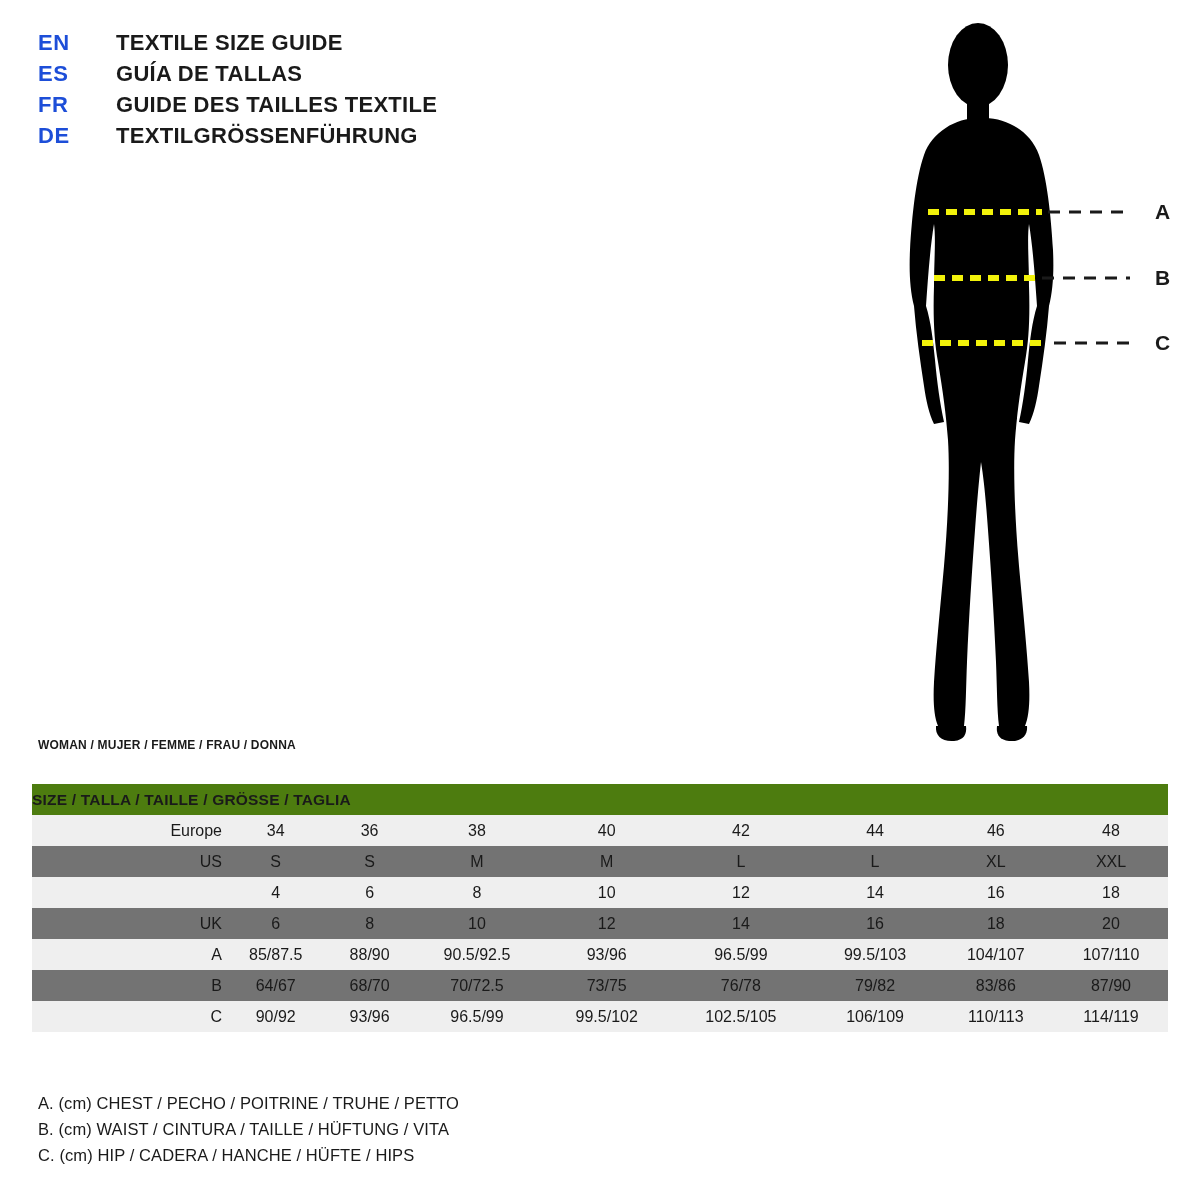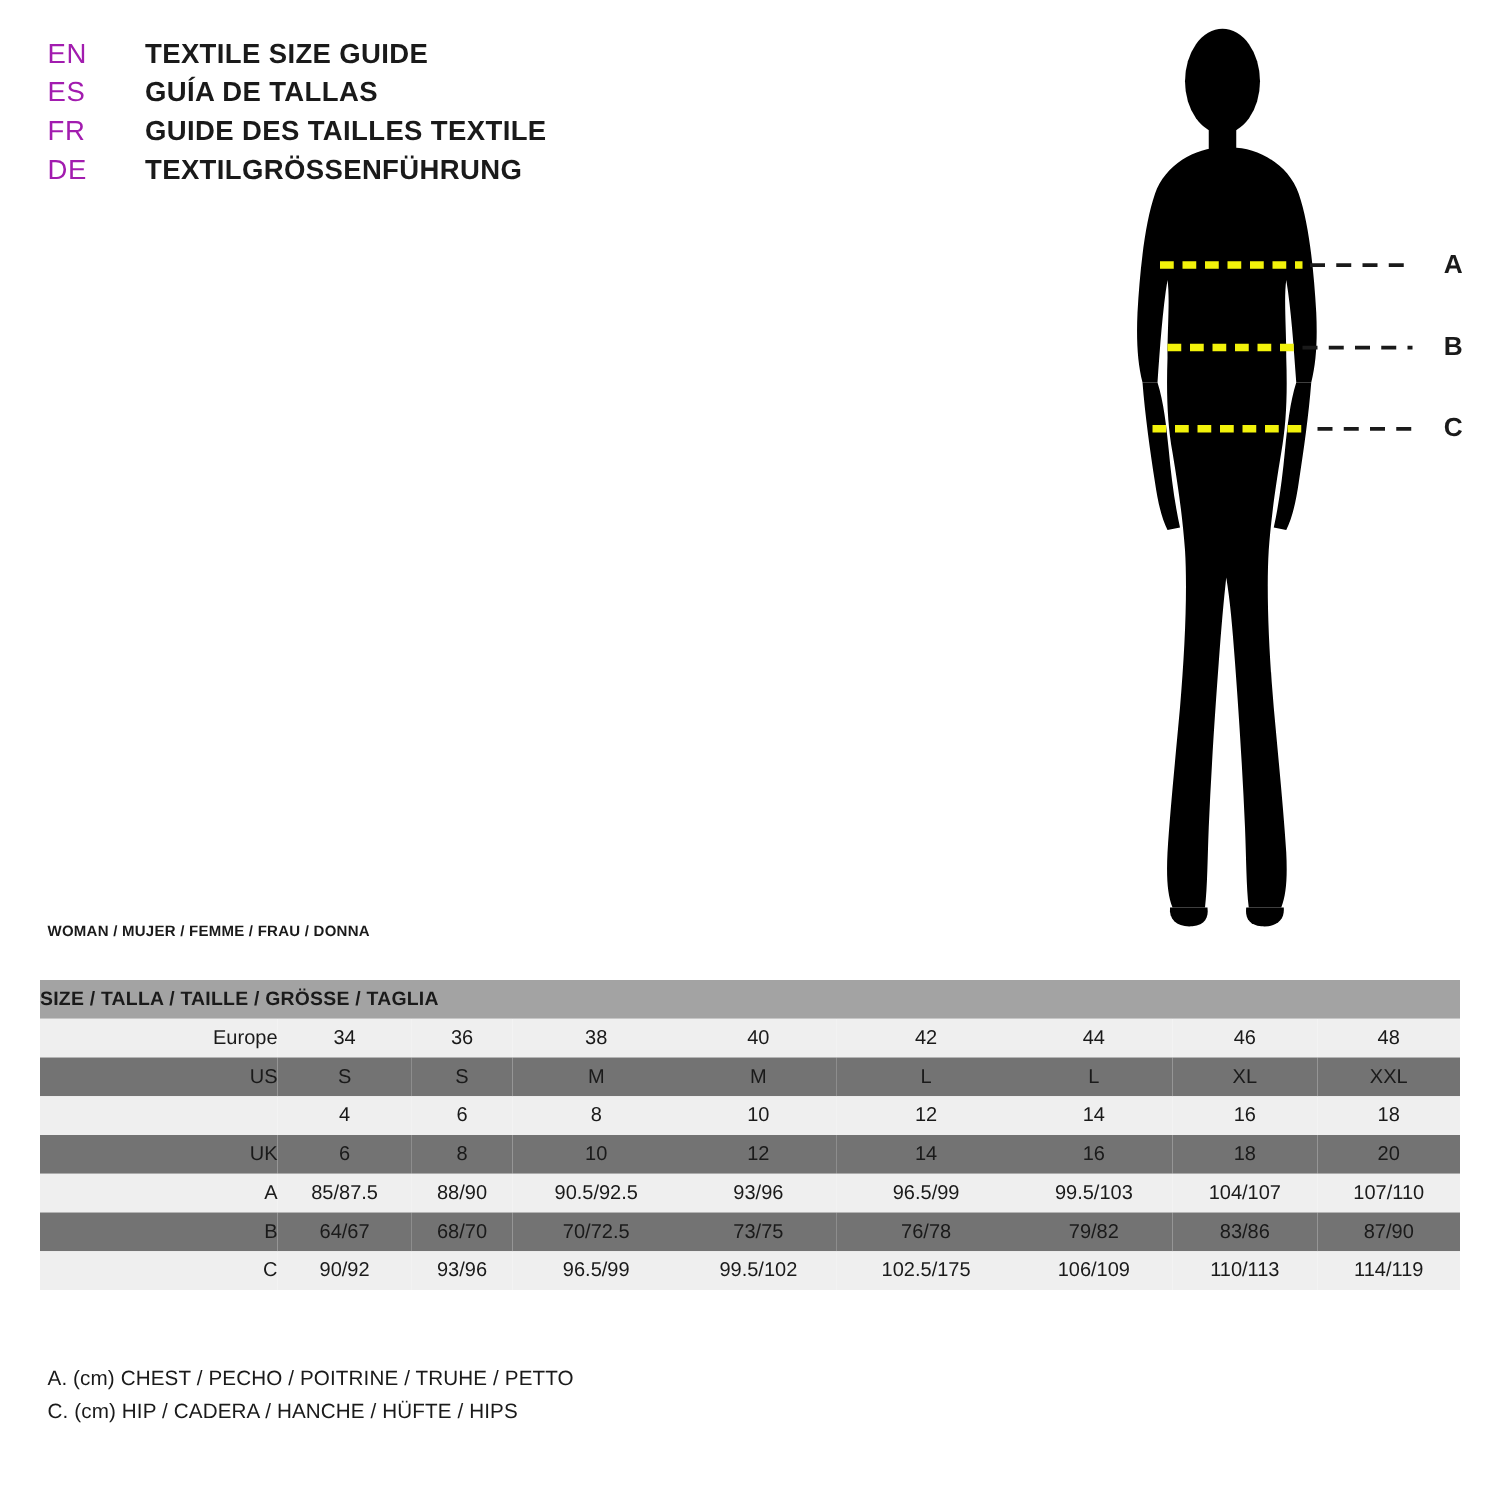--- a/index.html
+++ b/index.html
@@ -24,23 +24,23 @@
     width: 520px;
   }
   .lang-row {
     display: flex;
     align-items: baseline;
     height: 31px;
   }
   .lang-code {
     width: 78px;
     font-size: 22px;
-    font-weight: normal;
+    font-weight: bold;
     letter-spacing: 0.5px;
-    color: #a21caf;
+    color: #1d4ed8;
   }
   .lang-title {
     font-size: 22px;
     font-weight: bold;
     letter-spacing: 0.3px;
     color: #1a1a1a;
     white-space: nowrap;
   }
 
   
@@ -82,21 +82,21 @@
     width: 1136px;
     border-collapse: collapse;
     font-size: 16px;
   }
   table.size-table td {
     padding: 0;
     height: 31px;
     color: #1a1a1a;
   }
   .row-head {
-    background: #a3a3a3;
+    background: #4d7c0f;
     margin-left: 12px;
   }
   .row-head td {
     font-weight: bold;
     font-size: 15.5px;
     letter-spacing: 0.2px;
     padding-left: 10px;
     height: 29px;
   }
   .row-light { background: #efefef; }
@@ -290,24 +290,25 @@
       <td class="val-cell">79/82</td>
       <td class="val-cell">83/86</td>
       <td class="val-cell">87/90</td>
     </tr>
     <tr class="row-light">
       <td class="label-cell">C</td>
       <td class="val-cell">90/92</td>
       <td class="val-cell">93/96</td>
       <td class="val-cell">96.5/99</td>
       <td class="val-cell">99.5/102</td>
-      <td class="val-cell">102.5/175</td>
+      <td class="val-cell">102.5/105</td>
       <td class="val-cell">106/109</td>
       <td class="val-cell">110/113</td>
       <td class="val-cell">114/119</td>
     </tr>
   </tbody>
 </table>
 
 <div class="legend">
   <div class="legend-line">A. (cm) CHEST / PECHO / POITRINE / TRUHE / PETTO</div>
+  <div class="legend-line">B. (cm) WAIST / CINTURA / TAILLE / HÜFTUNG / VITA</div>
   <div class="legend-line">C. (cm) HIP / CADERA / HANCHE / HÜFTE / HIPS</div>
 </div>
 
 </body></html>

